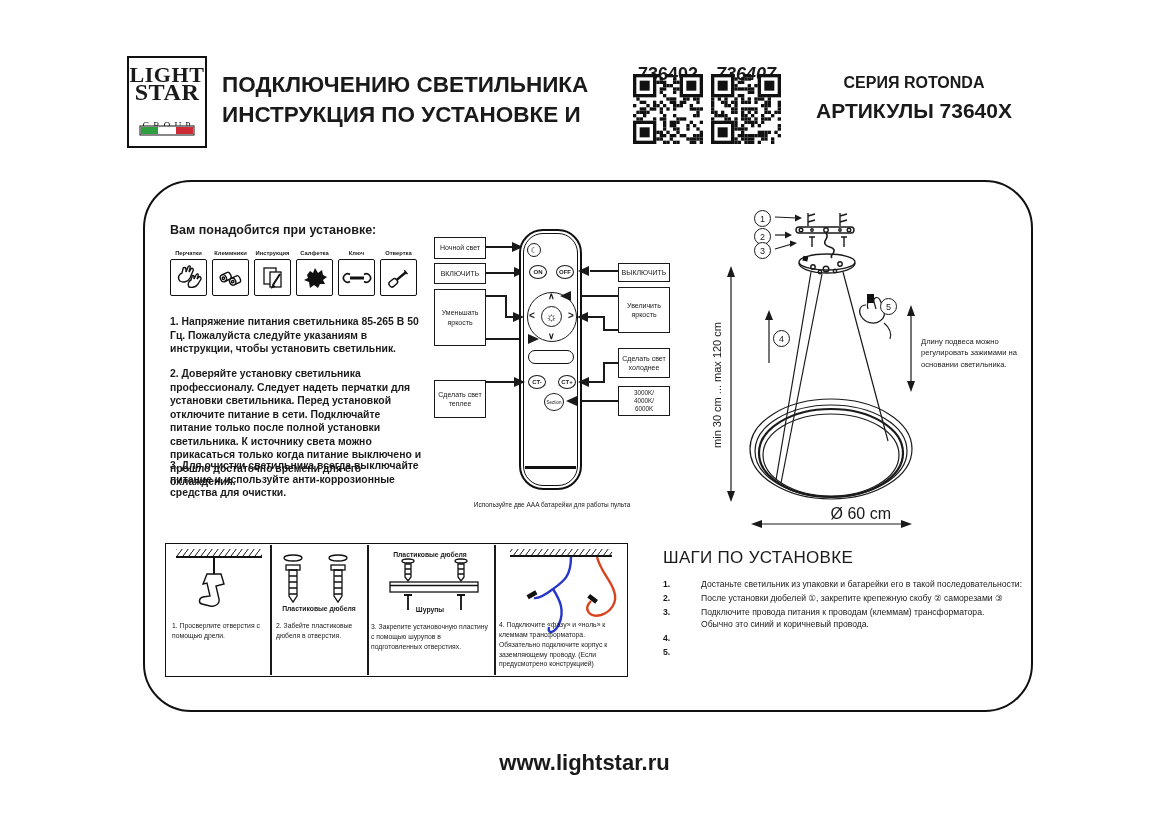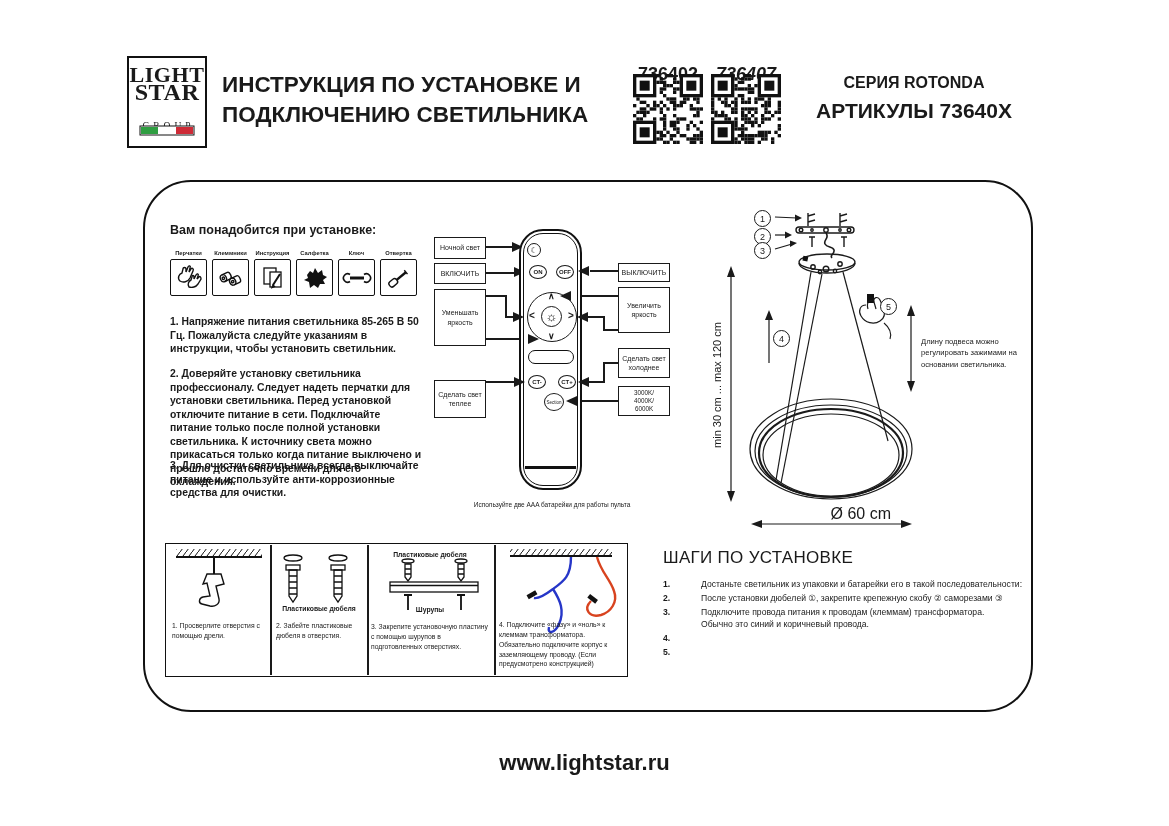--- a/index.html
+++ b/index.html
@@ -48,22 +48,22 @@
     <div class="logo-word" style="font-size:23px;">STAR</div>
     <div style="font-family:'Liberation Serif',serif;font-size:9.5px;letter-spacing:4px;margin-top:18px;margin-left:3px;">GROUP</div>
     <svg width="54" height="9" style="position:absolute;left:11px;top:68px;">
       <rect x="0" y="0" width="54" height="9" fill="#fff" stroke="#111" stroke-width="1"></rect>
       <rect x="1" y="1" width="17" height="7" fill="#2f9e41"></rect>
       <rect x="36" y="1" width="17" height="7" fill="#ce2b37"></rect>
     </svg>
   </div>
 
   <div class="title">
+    <div>ПОДКЛЮЧЕНИЮ СВЕТИЛЬНИКА</div>
     <div>ИНСТРУКЦИЯ ПО УСТАНОВКЕ И</div>
-    <div>ПОДКЛЮЧЕНИЮ СВЕТИЛЬНИКА</div>
   </div>
 
   <div class="qr-label" style="left:632px;">736402</div>
   <div class="qr-label" style="left:710px;font-style:italic;">736407</div>
   <div class="qr-box" style="left:633px;">
       <svg width="70" height="70" xmlns="http://www.w3.org/2000/svg">
         <rect x="23.333333333333336" y="0" width="3.3333333333333335" height="3.3333333333333335" fill="#111"></rect>
         <rect x="33.333333333333336" y="0" width="3.3333333333333335" height="3.3333333333333335" fill="#111"></rect>
         <rect x="36.66666666666667" y="0" width="3.3333333333333335" height="3.3333333333333335" fill="#111"></rect>
         <rect x="26.666666666666668" y="3.3333333333333335" width="3.3333333333333335" height="3.3333333333333335" fill="#111"></rect>

